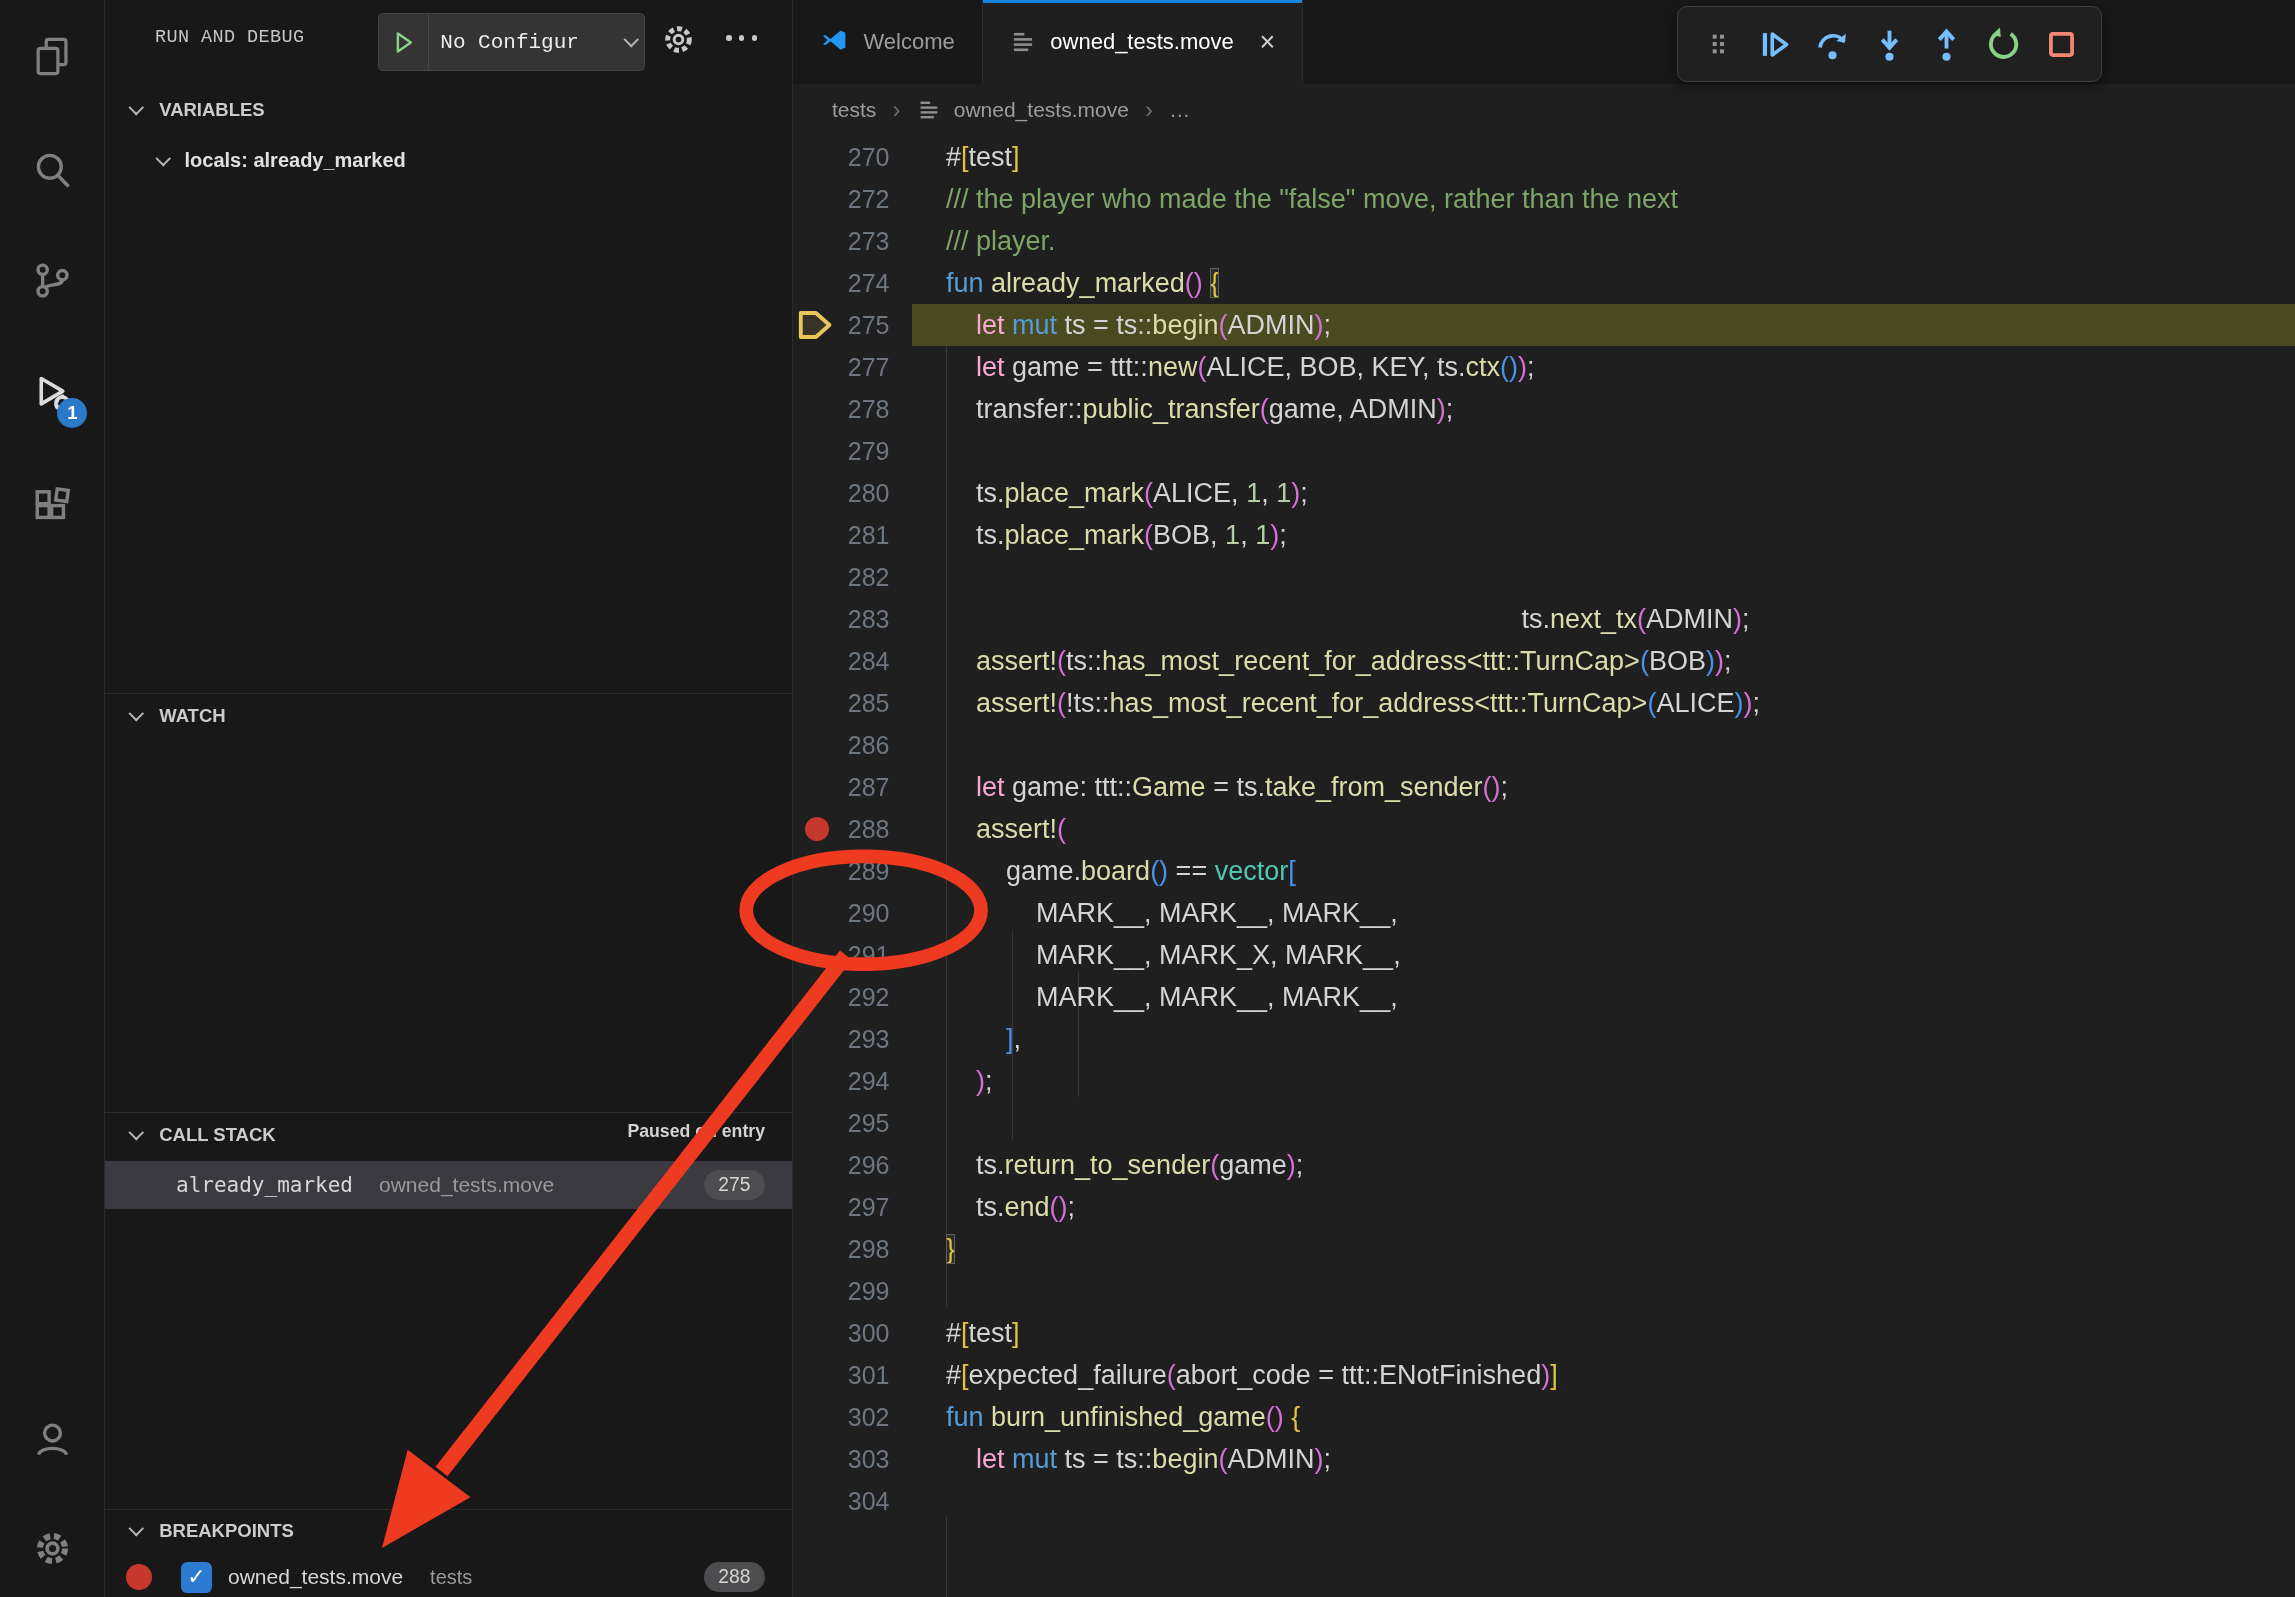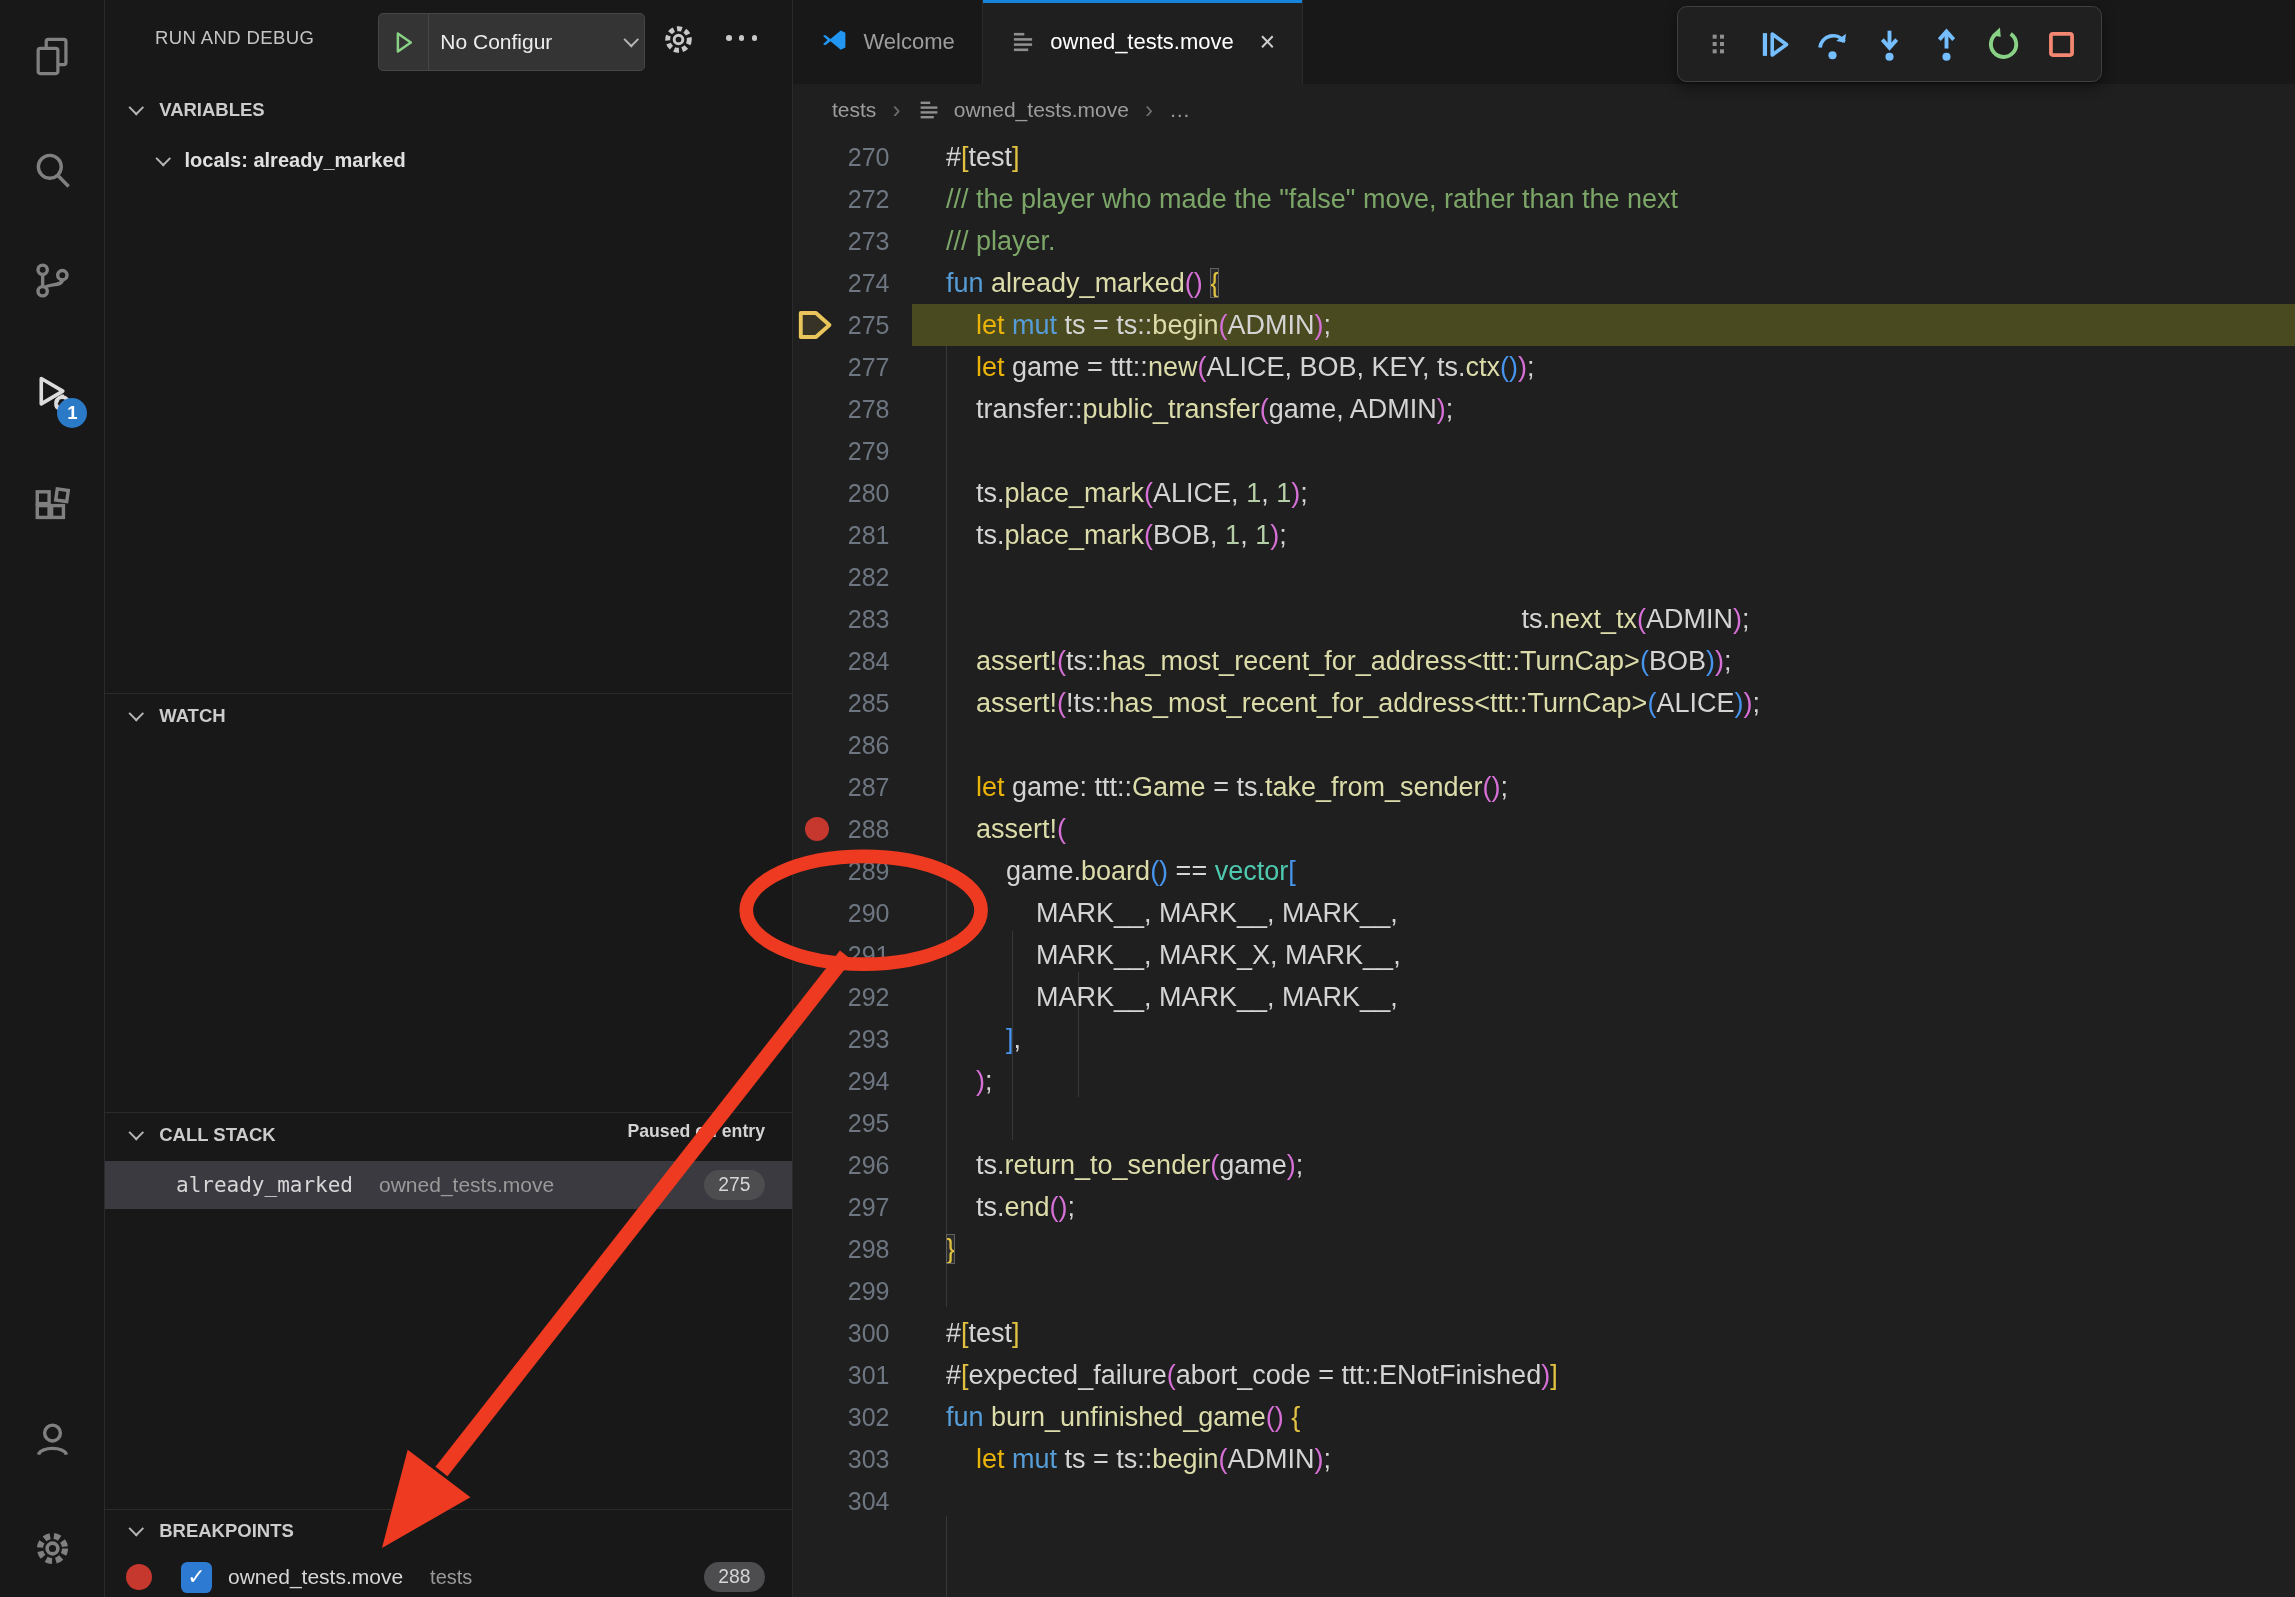--- a/index.html
+++ b/index.html
@@ -13,21 +13,21 @@
   .ab-icon{position:absolute;left:0;width:105px;height:88px;display:flex;align-items:center;
            justify-content:center;color:#808080;cursor:pointer;}
   .ab-icon.active{color:#dcdcdc;}
   .ab-badge{position:absolute;right:17.7px;bottom:9.7px;min-width:30px;height:30px;border-radius:50%;
             background:#2a7ac8;color:#fff;font-size:18.5px;font-weight:700;display:flex;
             align-items:center;justify-content:center;}
 
   
   .sidebar{position:absolute;left:105px;top:0;width:688px;height:1597px;background:#181818;
            border-right:0.8px solid #2b2b2b;overflow:hidden;}
-  .sb-titlebar{position:absolute;left:0;top:0;width:100%;height:84px;}
+  .sb-titlebar{position:absolute;left:0;top:0;width:100%;height:84px;font-family:Liberation Mono, monospace;}
   .sb-title{position:absolute;left:50px;top:27px;font-size:18.5px;letter-spacing:0.4px;color:#c5c5c5;white-space:nowrap;}
   .cfg-btn{position:absolute;left:273px;top:13px;width:267px;height:58px;background:#343434;
            border:0.8px solid #464646;border-radius:4.8px;display:flex;align-items:center;cursor:pointer;}
   .cfg-play{width:50px;display:flex;align-items:center;justify-content:center;border-right:0.8px solid #464646;height:100%;}
   .cfg-label{flex:1;color:#ededed;font-size:21px;padding-left:11.3px;white-space:nowrap;overflow:hidden;}
   .cfg-chev{margin-right:8px;}
   .sb-gear{position:absolute;left:555px;top:21px;color:#c8c8c8;cursor:pointer;}
   .sb-dots{position:absolute;left:621px;top:35px;display:flex;gap:7.2px;cursor:pointer;}
   .sb-dots i{width:5.6px;height:5.6px;border-radius:50%;background:#c8c8c8;}
 
@@ -71,21 +71,21 @@
   .code{position:absolute;left:0;top:136px;right:0;bottom:0;overflow:hidden;
         font-family:Liberation Sans, sans-serif;font-size:27px;}
   .guide{position:absolute;width:0.8px;background:#373737;}
   .code-line{position:relative;display:flex;height:42px;line-height:42px;}
   .gutter{width:119px;flex:none;display:flex;align-items:center;cursor:pointer;}
   .gut-marker{width:47px;flex:none;display:flex;align-items:center;justify-content:center;}
   .lnum{flex:1;text-align:right;padding-right:22.5px;color:#6e7681;font-size:25px;}
   .content{flex:1;white-space:pre;cursor:text;}
   .code-line.current .content{background:#4a4a20;}
   .gdot{width:24px;height:24px;border-radius:50%;background:#c6382e;}
-  .tk.d{color:#d4d4d4}.tk.c{color:#7ca668}.tk.kp{color:#eab308}.tk.kb{color:#569cd6}
+  .tk.d{color:#d4d4d4}.tk.c{color:#7ca668}.tk.kp{color:#f9a8d4}.tk.kb{color:#569cd6}
   .tk.fn{color:#dcdcaa}.tk.tl{color:#4ec9b0}.tk.nm{color:#b5cea8}
   .tk.b1{color:#e2c341}.tk.b2{color:#d670d6}.tk.b3{color:#4794ec}
   .tk.b1x{color:#e2c341;outline:1.6px solid #606060;outline-offset:-1.6px;background:rgba(130,130,130,.12);}
 
   
   .dbg-toolbar{position:absolute;left:1677px;top:6.4px;width:425px;height:76px;background:#202021;
                border:1.6px solid #404040;border-radius:9.7px;box-shadow:0 4.8px 13px rgba(0,0,0,.45);
                display:flex;align-items:center;justify-content:space-around;padding:0 11.3px;z-index:20;}
   .dbg-btn{width:47px;height:47px;display:flex;align-items:center;justify-content:center;cursor:pointer;}
 

